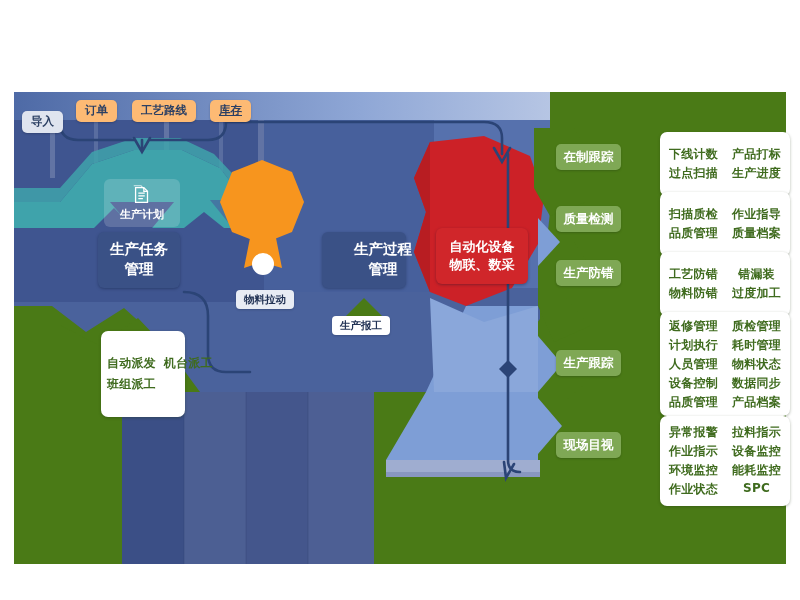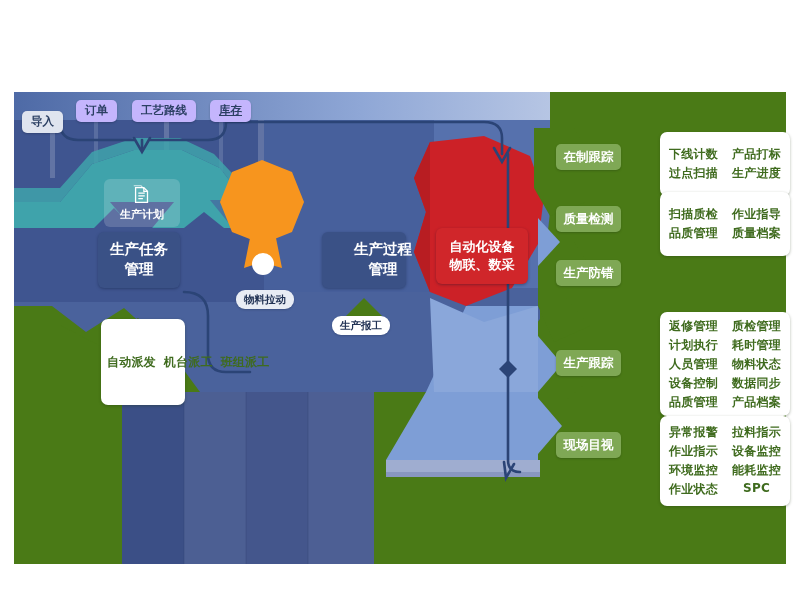--- a/index.html
+++ b/index.html
@@ -32,21 +32,21 @@
     justify-content: center;
     text-align: center;
     white-space: nowrap;
     line-height: 1.35;
   }
 
   
   .tab {
     height: 22px;
     border-radius: 5px;
-    background: #c4b5fd;
+    background: #fdba74;
     color: #2b3f63;
     font-size: 11.5px;
     font-weight: bold;
     padding: 0 9px;
     box-shadow: 0 1px 2px rgba(20,30,60,.30);
   }
   .tab.active { background: #dfe4ef; margin-top: 11px; }
 
   
   .plan-card {
@@ -71,21 +71,21 @@
     box-shadow: 0 1px 3px rgba(10,20,45,.35);
   }
   .pillar.red {
     background: #d0262a;
     font-size: 13px;
   }
 
   
   .chip {
     height: 19px;
-    border-radius: 9px;
+    border-radius: 4px;
     background: #e8ecf4;
     color: #223355;
     font-size: 10.5px;
     font-weight: bold;
     padding: 0 8px;
     box-shadow: 0 1px 2px rgba(20,30,60,.25);
   }
   .chip.white { background: #ffffff; }
 
   
@@ -282,22 +282,22 @@
       <span>物联、数采</span>
     </div>
 
     <div class="lbl chip" style="left:222px; top:198px;">
       <span>物料拉动</span>
     </div>
     <div class="lbl chip white" style="left:318px; top:224px;">
       <span>生产报工</span>
     </div>
 
-    <div class="detail" style="position:absolute; left:87px; top:227px; width:72px; height:72px;
-                grid-template-columns:1fr 1fr 1fr; row-gap:4px;">
+    <div class="detail" style="position:absolute; left:87px; top:239px; width:72px; height:72px;
+                grid-template-columns:1fr 1fr; row-gap:4px;">
       <span>自动派发</span>
       <span>机台派工</span>
       <span>班组派工</span>
     </div>
 
     <div class="lbl cat" style="left:542px; top:52px;">
       <span>在制跟踪</span>
     </div>
     <div class="lbl cat" style="left:542px; top:114px;">
       <span>质量检测</span>
@@ -319,20 +319,26 @@
       <span>生产进度</span>
     </div>
 
     <div class="detail" style="position:absolute; left:646px; top:100px; width:118px; height:50px;">
       <span>扫描质检</span>
       <span>作业指导</span>
       <span>品质管理</span>
       <span>质量档案</span>
     </div>
 
+    <div class="detail" style="position:absolute; left:646px; top:160px; width:118px; height:50px;">
+      <span>工艺防错</span>
+      <span>错漏装</span>
+      <span>物料防错</span>
+      <span>过度加工</span>
+    </div>
 
     <div class="detail" style="position:absolute; left:646px; top:220px; width:118px; height:90px;">
       <span>返修管理</span>
       <span>质检管理</span>
       <span>计划执行</span>
       <span>耗时管理</span>
       <span>人员管理</span>
       <span>物料状态</span>
       <span>设备控制</span>
       <span>数据同步</span>

